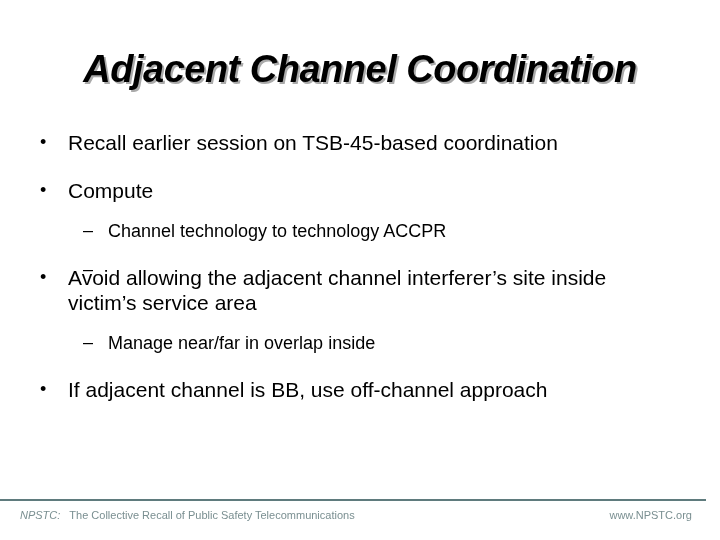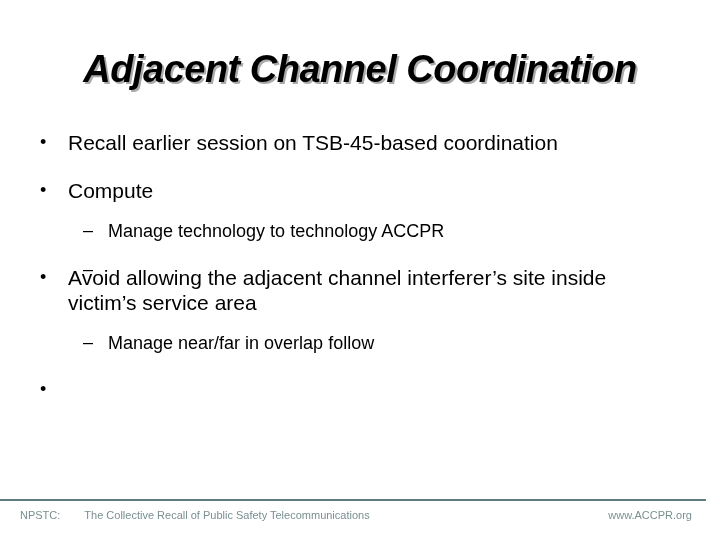--- a/index.html
+++ b/index.html
@@ -73,21 +73,21 @@
   }
   .footer {
     position: absolute;
     top: 509px; left: 20px; right: 28px;
     display: flex;
     justify-content: space-between;
     align-items: flex-start;
     font-size: 11px;
     color: var(--footer-text);
   }
-  .footer-left .org-prefix { margin-right: 24px; }
+  .footer-left .org-prefix { margin-right: 9px; font-style: italic; }
 </style>
 </head>
 <body>
 
 <div class="slide">
 
   <h1 class="slide-title">Adjacent Channel Coordination</h1>
 
   <div class="content">
 
@@ -96,45 +96,46 @@
       <span>Recall earlier session on TSB-45-based coordination</span>
     </div>
 
     <div class="bullet-item">
       <span class="marker">•</span>
       <span>Compute</span>
     </div>
 
     <div class="sub-bullet-item">
       <span class="marker">–</span>
-      <span>Manage technology to technology ACCPR</span>
+      <span>Channel technology to technology ACCPR</span>
     </div>
 
     <div class="sub-bullet-item">
       <span class="marker">–</span>
     </div>
 
     <div class="bullet-item" style="max-width: 648px;">
       <span class="marker">•</span>
       <span style="display:inline-block; max-width:575px; vertical-align:top;">Avoid allowing the adjacent channel interferer’s site inside victim’s service area</span>
     </div>
 
     <div class="sub-bullet-item">
       <span class="marker">–</span>
-      <span>Manage near/far in overlap follow</span>
+      <span>Manage near/far in overlap inside</span>
     </div>
 
     <div class="bullet-item">
       <span class="marker">•</span>
+      <span>If adjacent channel is BB, use off-channel approach</span>
     </div>
 
   </div>
 
   <div class="footer-divider"></div>
 
   <div class="footer">
     <div class="footer-left">
       <span class="org-prefix">NPSTC:</span><span>The Collective Recall of Public Safety Telecommunications</span>
     </div>
-    <div class="footer-right">www.ACCPR.org</div>
+    <div class="footer-right">www.NPSTC.org</div>
   </div>
 
 </div>
 
 </body></html>

